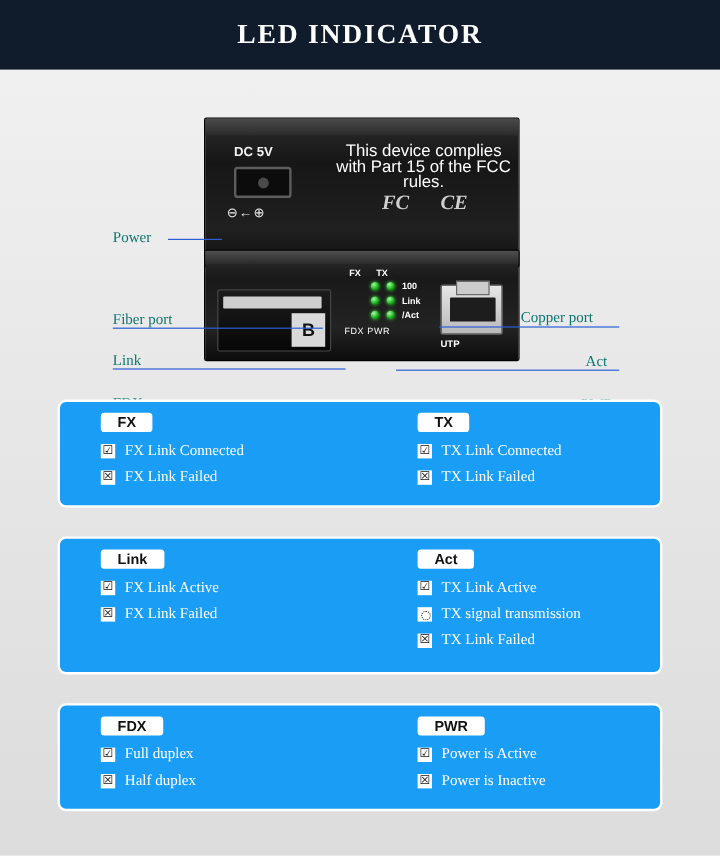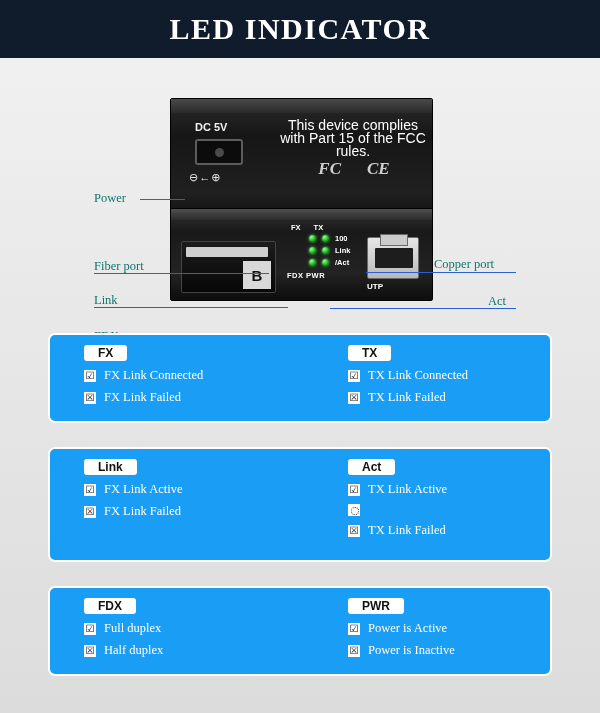--- a/index.html
+++ b/index.html
@@ -15,21 +15,21 @@
   .header {
     width:600px; height:58px;
     background:#101c2c;
     display:flex; align-items:center; justify-content:center;
   }
   .header h1 {
     margin:0;
     color:#ffffff;
     font-family:"Liberation Serif", serif;
     font-weight:bold;
-    font-size:30px;
+    font-size:23px;
     letter-spacing:1.5px;
   }
   
   .device-area {
     position:relative;
     width:600px; height:270px;
   }
   
   .dev-top {
     position:absolute; left:170px; top:40px;
@@ -111,21 +111,21 @@
   .led-rows { margin-top:2px; }
   .led-row { display:flex; align-items:center; gap:6px; margin-bottom:3px;padding-left:20px; }
   .led {
     width:7px;height:7px;border-radius:50%;
     background:radial-gradient(circle at 35% 30%, #9cff9c, #16a916 60%, #0a5f0a);
     box-shadow:0 0 3px #3bdd3b;
   }
   .led-txt { color:#fff; font-size:7.5px; font-weight:bold; }
   .led-foot {
     position:absolute; left:116px; top:62px;
-    color:#fff; font-size:7.5px; font-weight:bold; letter-spacing:.5px;
+    color:#fff; font-size:7.5px; font-weight:normal; letter-spacing:.5px;
   }
   .rj45 {
     position:absolute; left:196px; top:28px;
     width:52px; height:42px;
     background:linear-gradient(180deg,#e7e7e7,#b8b8b8);
     border:1px solid #6a6a6a; border-radius:2px;
   }
   .rj45:before {
     content:""; position:absolute; left:12px; top:-4px;
     width:26px; height:10px; background:#cccccc; border:1px solid #6a6a6a;
@@ -301,20 +301,21 @@
       </div>
     </div>
     <div class="col">
       <span class="chip right">Act</span>
       <div class="entry right">
         <span class="bx">☑</span>
         <span>TX Link Active</span>
       </div>
       <div class="entry right">
         <span class="bx blink"></span>
+        <span>TX signal transmission</span>
       </div>
       <div class="entry right">
         <span class="bx">☒</span>
         <span>TX Link Failed</span>
       </div>
     </div>
   </div>
 </div>
 
 <div class="panel" style="top:586px; height:90px;">

